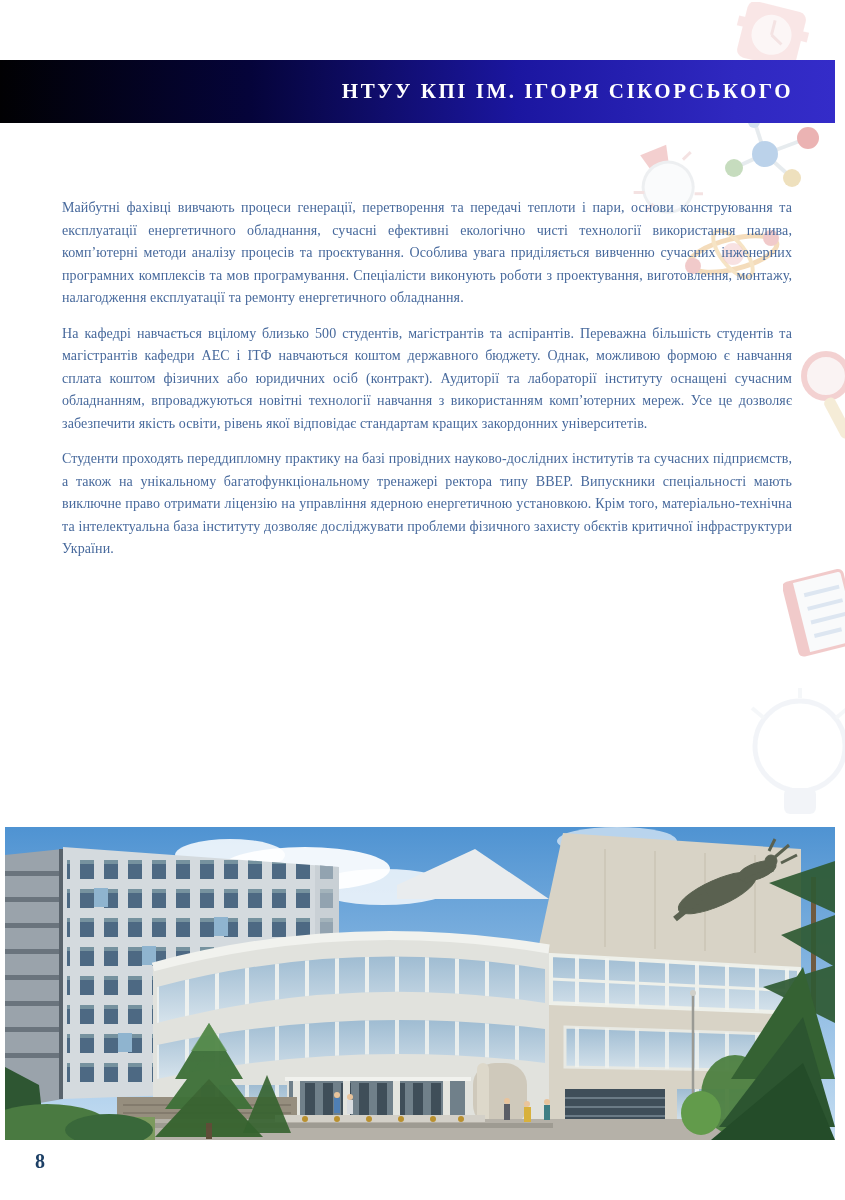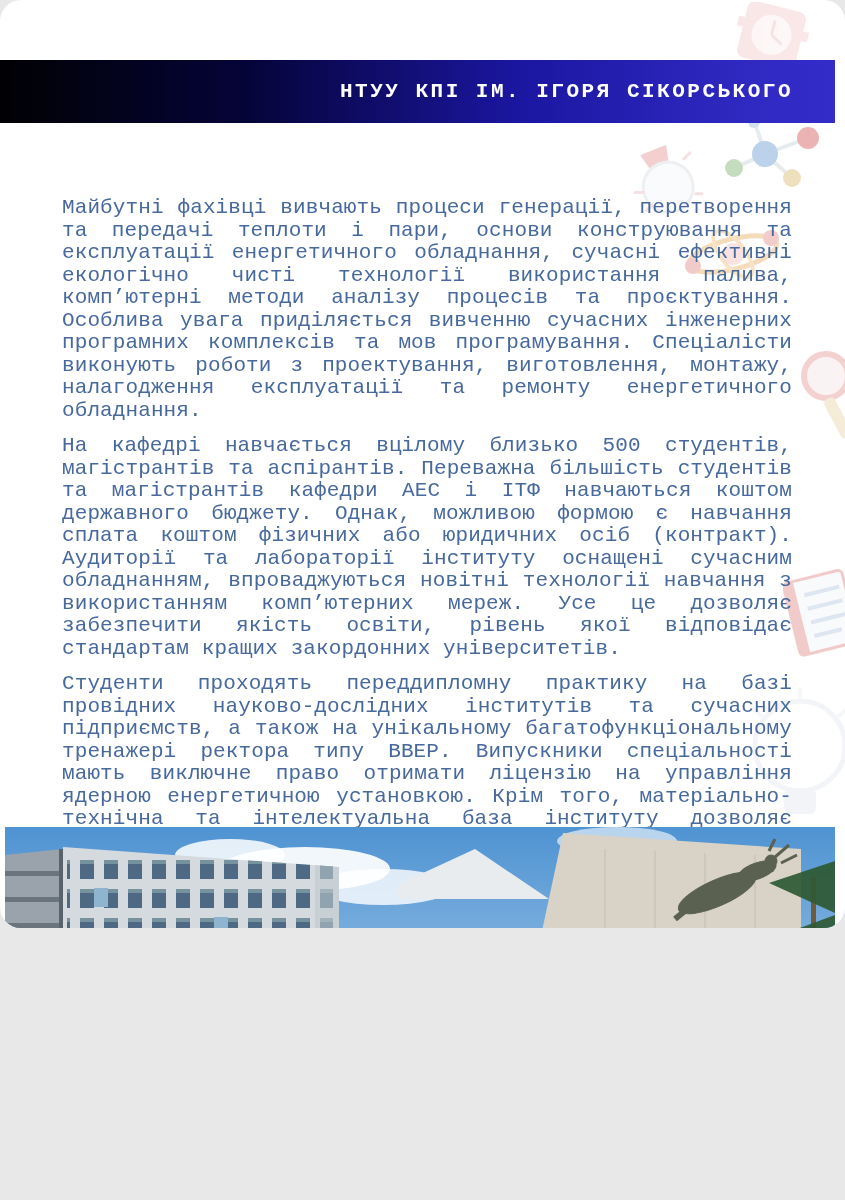--- a/index.html
+++ b/index.html
@@ -1,39 +1,38 @@
 <!DOCTYPE html>
 <html style="--heading-color: #1d4066; --body-color: #47699c; --band-blue: #2b24b9; --accent-red: #d96a6a; --page-bg: #ffffff;"><head>
 <meta charset="utf-8">
 <style>
   html,body{margin:0;padding:0;background:#e8e8e8;}
   .page{
-    position:relative;width:845px;height:928px;margin:0 auto;
+    position:relative;width:845px;height:1200px;margin:0 auto;
     background:var(--page-bg,#fff);overflow:hidden;
-    font-family:Liberation Mono, monospace;
-    border-radius:21px;
+    font-family:Liberation Serif, serif;
   }
   
   .band{
     position:absolute;top:60px;left:0;width:835px;height:63px;z-index:3;
     display:flex;align-items:center;justify-content:flex-end;
     padding-right:42px;box-sizing:border-box;
     background:linear-gradient(90deg,#010103 0%,#05043a 30%,#1b16a0 62%,#2f28c0 88%,#342cc9 100%);
   }
   .band-title{
     color:#ffffff;font-weight:700;font-size:21px;letter-spacing:2.5px;white-space:nowrap;
   }
   
   .content{position:absolute;left:62px;top:184px;width:730px;z-index:2;}
   .h-spec,.h-prog{
     margin:0;font-size:21px;line-height:26px;font-weight:700;
     color:var(--heading-color,#1d4066);letter-spacing:.2px;
   }
   .content p{
-    margin:13px 0 0 0;font-size:21px;line-height:22.5px;
+    margin:13px 0 0 0;font-size:14px;line-height:22.5px;
     color:var(--body-color,#47699c);text-align:justify;letter-spacing:.1px;
   }
   
   .decor{position:absolute;z-index:1;}
   
   .photo{position:absolute;left:5px;top:827px;width:830px;height:313px;z-index:2;line-height:0;}
   
   .page-num{
     position:absolute;left:35px;top:1150px;z-index:2;
     font-size:20px;font-weight:700;color:var(--heading-color,#1d4066);

